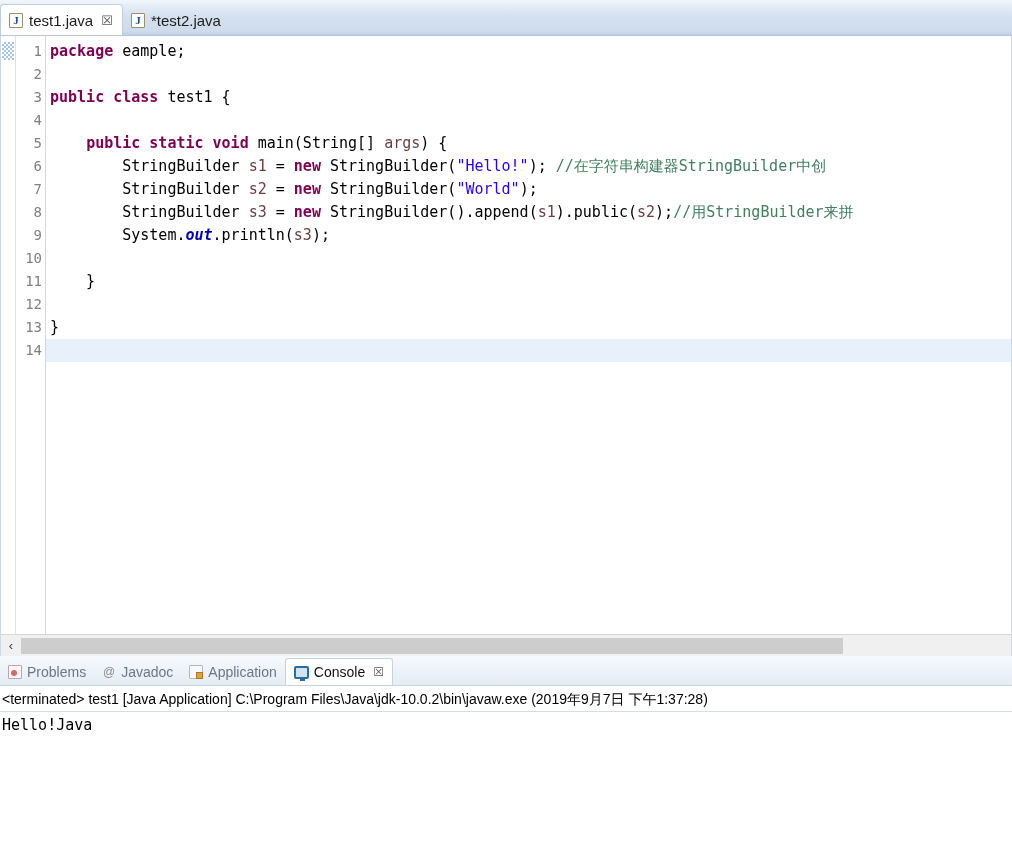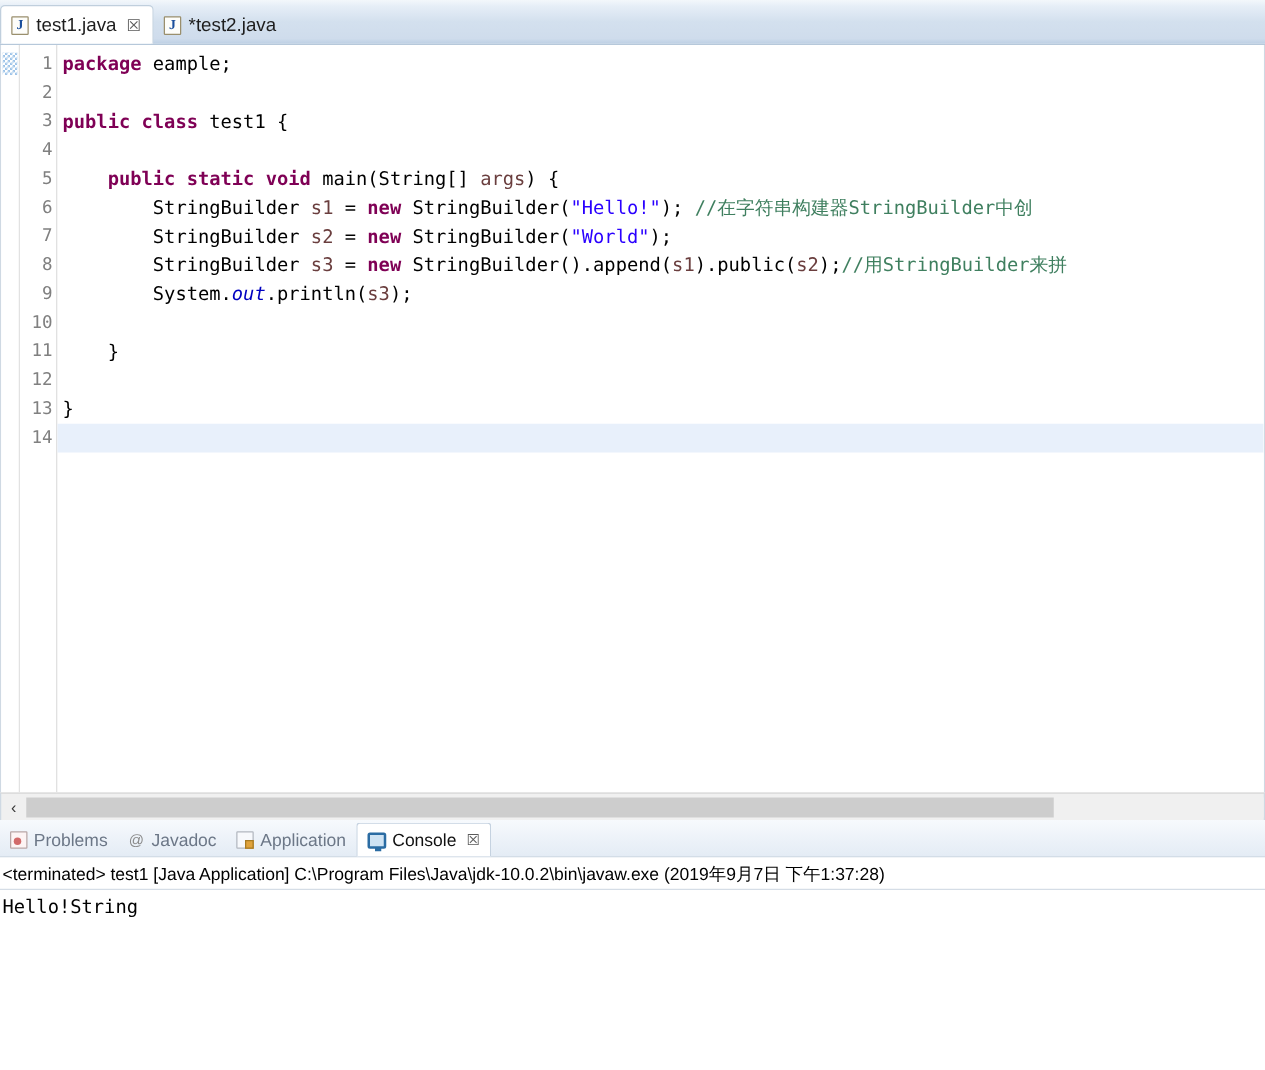--- a/index.html
+++ b/index.html
@@ -147,21 +147,21 @@
     box-sizing: border-box;
   }
   .code-line.current {
     background: #e8f0fb;
     margin-left: -45px;
     padding-left: 49px;
   }
   .kw { color: #7f0055; font-weight: bold; }
   .str { color: #2a00ff; }
   .cmt { color: #3f7f5f; }
-  .fld { color: #0000c0; font-style: italic; font-weight: normal; margin-top: 40px; }
+  .fld { color: #0000c0; font-style: italic; font-weight: bold; margin-top: 40px; }
   .loc { color: #6a3e3e; }
   .plain { color: #000000; }
 
   
   .hscroll-row {
     position: relative;
     height: 22px;
     background: #f0f0f0;
     border-left: 1px solid #cfd9e3;
     border-right: 1px solid #cfd9e3;
@@ -368,14 +368,14 @@
       <span>Application</span>
     </div>
     <div class="vtab active">
       <span class="icon-console"></span>
       <span>Console</span>
       <span class="vtab-close">☒</span>
     </div>
   </div>
 
   <div class="console-status">&lt;terminated&gt; test1 [Java Application] C:\Program Files\Java\jdk-10.0.2\bin\javaw.exe (2019年9月7日 下午1:37:28)</div>
-  <div class="console-out">Hello!String</div>
+  <div class="console-out">Hello!Java</div>
 </div>
 
 </body></html>

